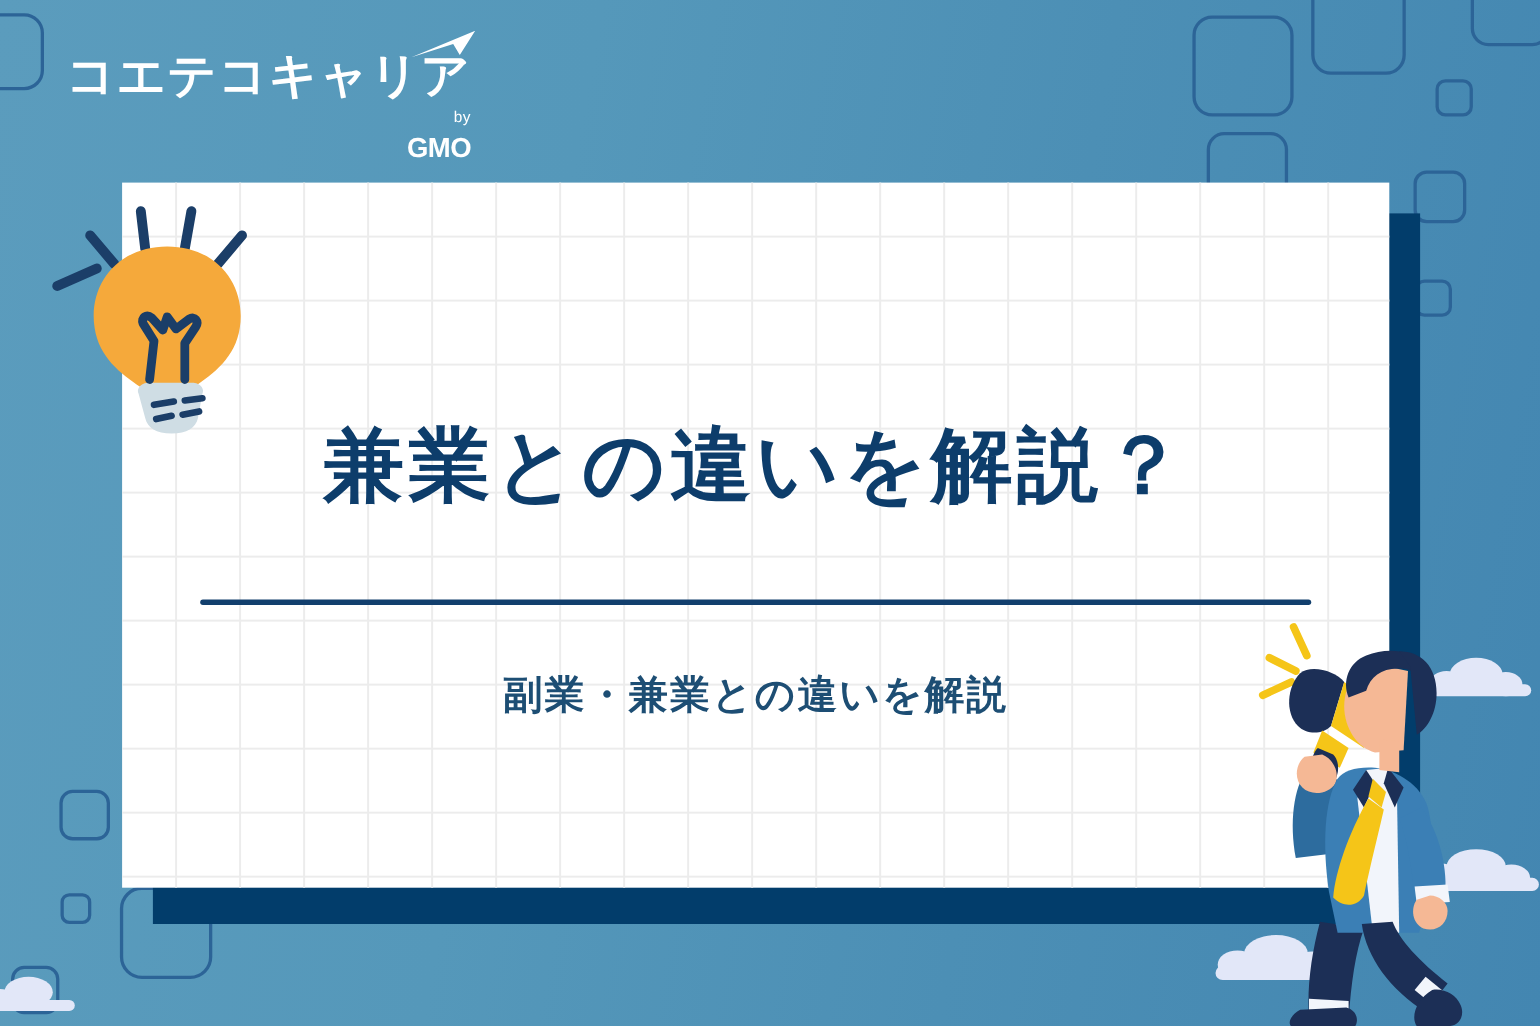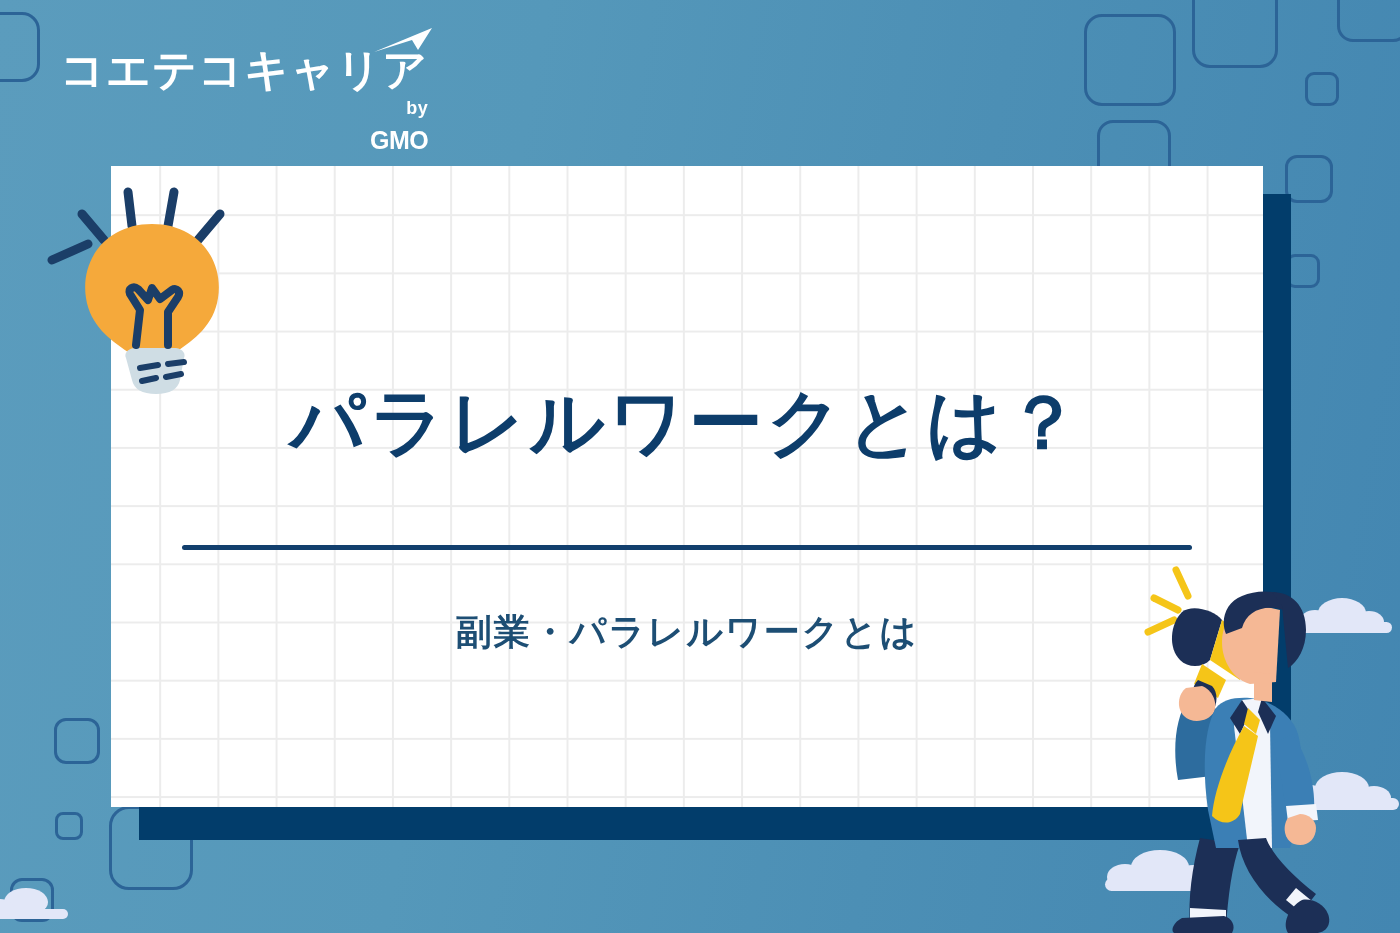--- a/index.html
+++ b/index.html
@@ -53,22 +53,22 @@
     color: #ffffff;
     font-size: 44px;
     font-weight: 700;
     letter-spacing: 1px;
     line-height: 1;
     white-space: nowrap;
     position: relative;
   }
   .logo-by {
     color: #ffffff;
-    font-size: 18px;
-    font-weight: 700;
+    font-size: 14px;
+    font-weight: 400;
     padding-bottom: 3px;
     letter-spacing: 0.5px;
   }
   .logo-gmo {
     color: #ffffff;
     font-size: 25px;
     font-weight: 700;
     letter-spacing: -0.5px;
     line-height: 1;
     padding-bottom: 1px;
@@ -219,23 +219,23 @@
       </svg></div>
     <div class="logo-by">by</div>
     <div class="logo-gmo">GMO</div>
   </div>
 
   <div class="card-shadow"></div>
 
   <div class="card"></div>
 
   <div class="headline">
-    <div class="title">パラレルワークとは？</div>
+    <div class="title">兼業との違いを解説？</div>
     <div class="divider"></div>
-    <div class="subtitle">副業・パラレルワークとは</div>
+    <div class="subtitle">副業・兼業との違いを解説</div>
   </div>
 
   <svg class="bulb" viewBox="0 0 220 220">
     <g stroke="#1b3e68" stroke-width="9" stroke-linecap="round" fill="none">
       <line x1="8" y1="78" x2="44" y2="62"></line>
       <line x1="38" y1="32" x2="60" y2="58"></line>
       <line x1="84" y1="10" x2="88" y2="44"></line>
       <line x1="130" y1="10" x2="124" y2="44"></line>
       <line x1="176" y1="32" x2="154" y2="58"></line>
     </g>

